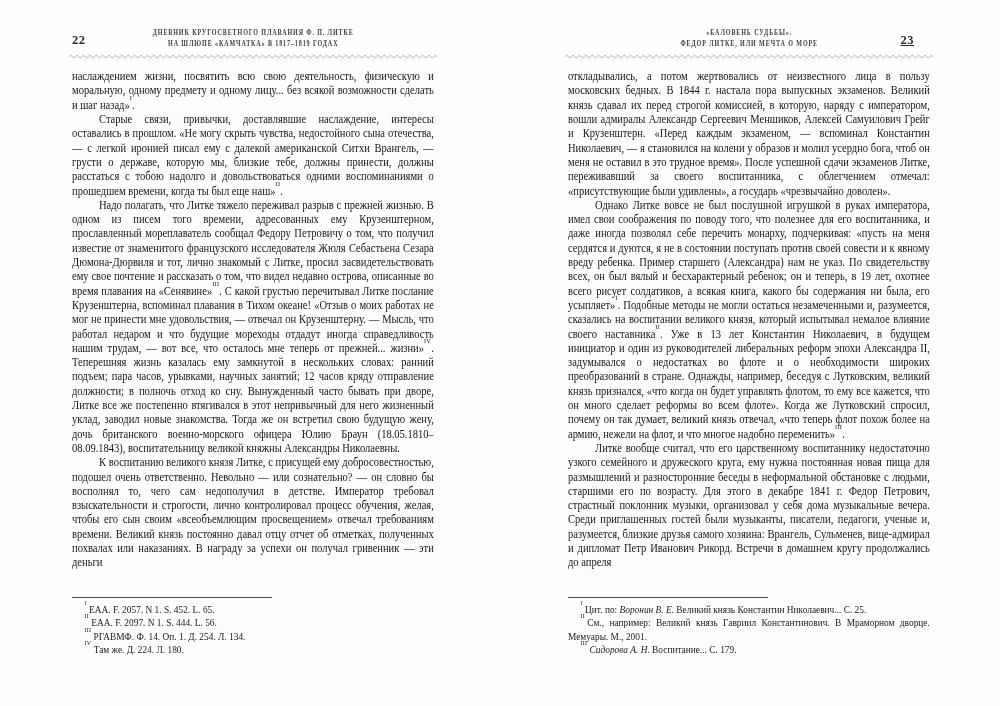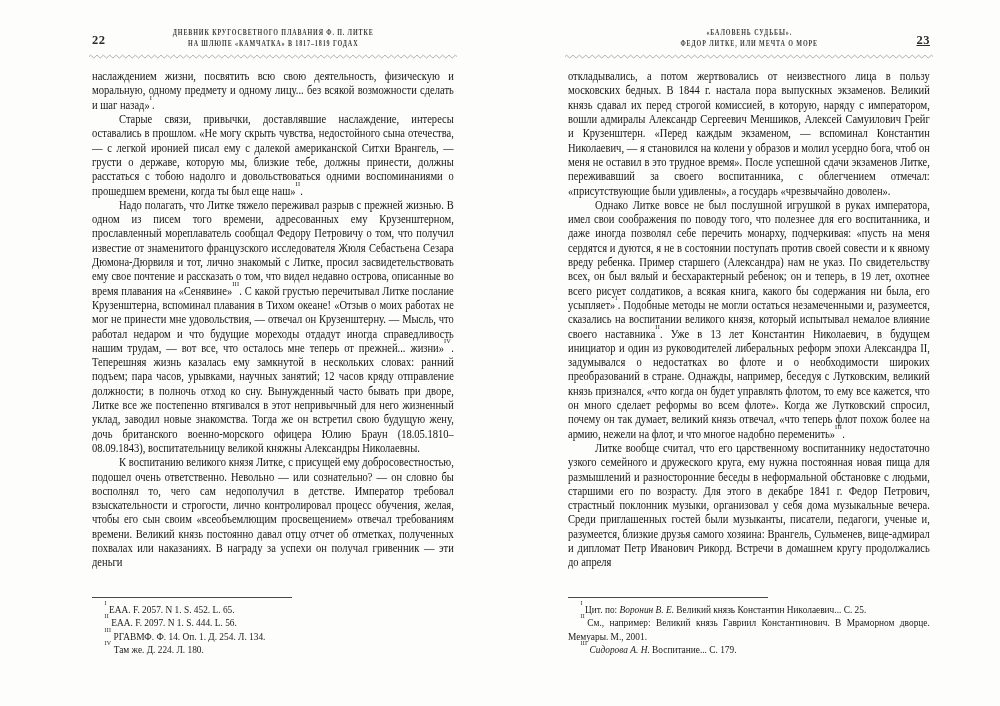--- a/index.html
+++ b/index.html
@@ -5,21 +5,21 @@
   html,body{margin:0;padding:0;background:#e8e8e8;}
   .canvas{
     position:relative;
     width:1000px;height:706px;
     background:#fdfdfc;
     font-family:"Liberation Serif","DejaVu Serif",serif;
     overflow:hidden;
     margin:0 auto;
   }
   .page{position:absolute;top:28px;width:362px;height:666px;}
-  .page-left{left:72px;margin-left:20px;}
+  .page-left{left:72px;}
   .page-right{left:568px;}
 
   .page-header{position:relative;width:100%;}
   .running-head{
     text-align:center;
     font-size:7.6px;
     line-height:10.6px;
     letter-spacing:1.1px;
     color:#3e3e3e;
     font-weight:bold;
@@ -28,21 +28,21 @@
     margin-left:-12.5%;
     transform:scaleX(0.8);
     transform-origin:50% 0;
   }
   .folio{
     position:absolute;top:5px;
     font-size:12.5px;font-weight:bold;color:#2b2b2b;
     letter-spacing:0.5px;
   }
   .page-left .folio{left:0px;}
-  .page-right .folio{right:0px;text-decoration:underline;}
+  .page-right .folio{right:16px;text-decoration:underline;}
 
   .wavy{display:block;position:relative;left:-3px;margin-top:3px;}
 
   .body-text{
     margin-top:11px;
     width:402px;
     transform:scaleX(0.9);
     transform-origin:0 0;
     font-size:11.7px;
     line-height:14.3px;

